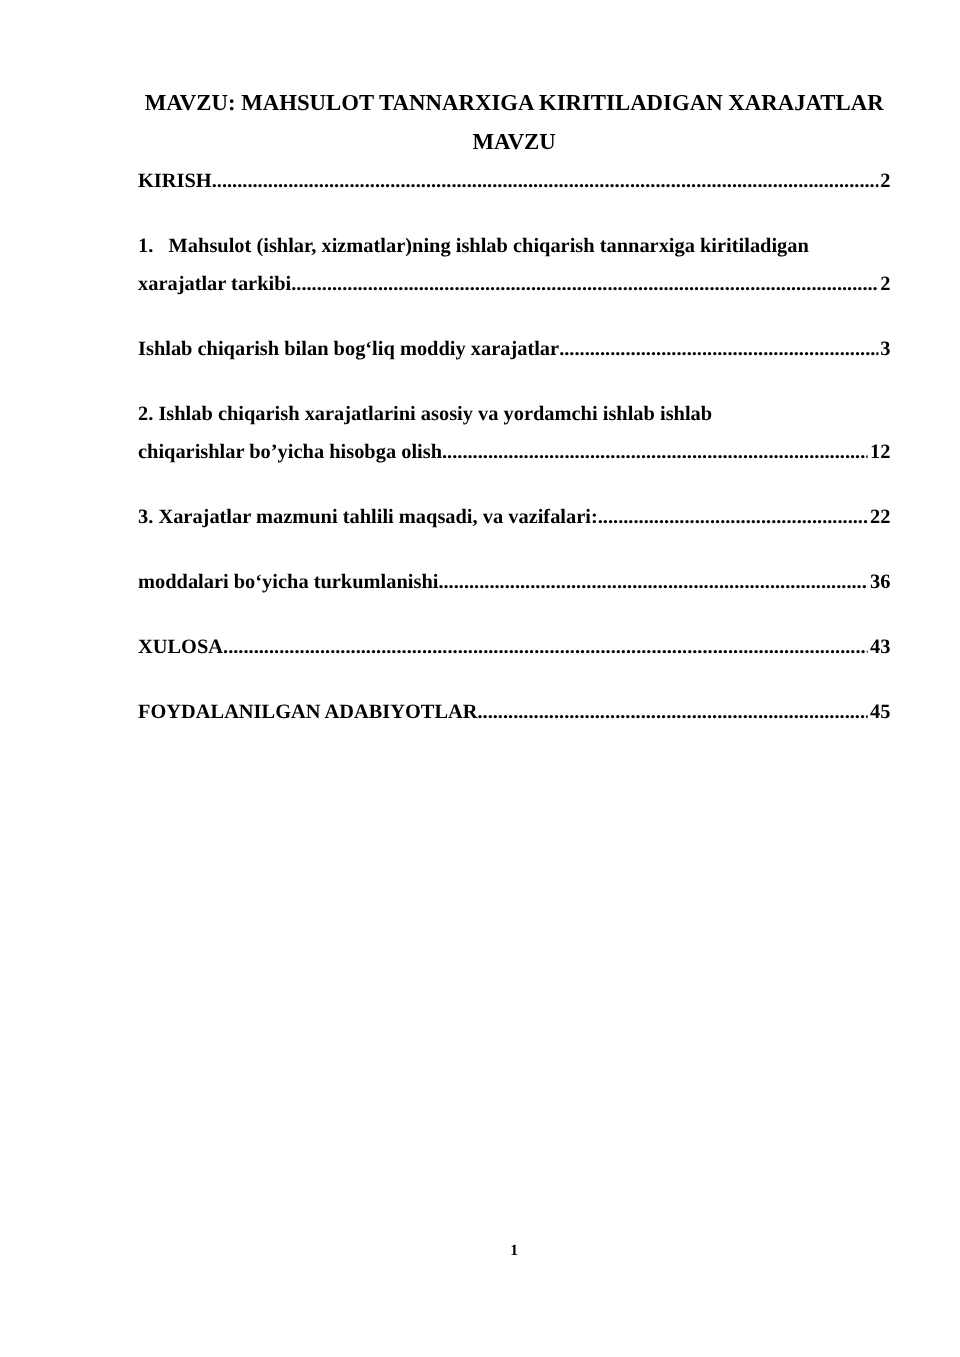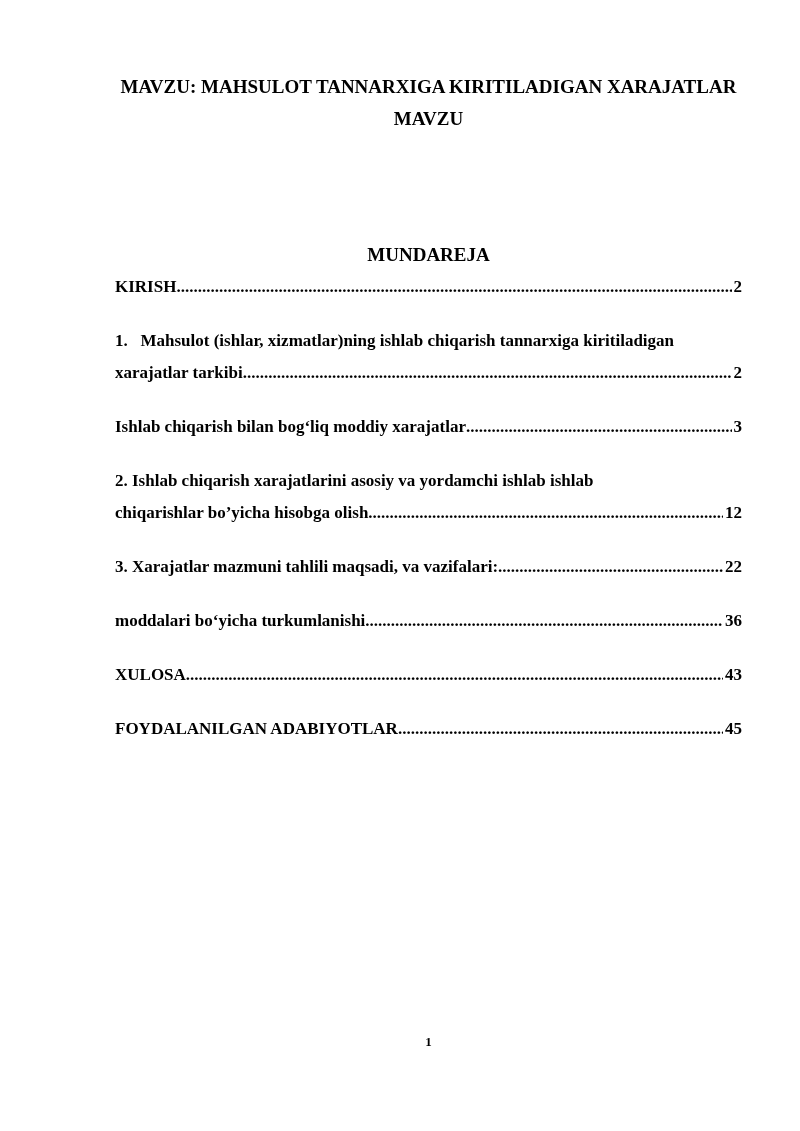--- a/index.html
+++ b/index.html
@@ -83,21 +83,20 @@
 <body>
 
 <div class="page">
   <div class="content">
 
     <div class="title-block">
       <div class="title-line">MAVZU: MAHSULOT TANNARXIGA KIRITILADIGAN XARAJATLAR</div>
       <div class="title-line">MAVZU</div>
     </div>
 
-    <div class="toc-heading">MUNDAREJA</div>
 
     <div class="toc" id="toc">
         <div class="toc-entry">
           <div class="toc-line row"><span class="entry-text">KIRISH</span><span class="dot-leader">............................................................................................................................................................................................................................................................................................................</span><span class="page-num">2</span></div>
         </div>
         <div class="toc-entry">
           <div class="toc-line">1.   Mahsulot (ishlar, xizmatlar)ning ishlab chiqarish tannarxiga kiritiladigan</div>
           <div class="toc-line row"><span class="entry-text">xarajatlar tarkibi</span><span class="dot-leader">............................................................................................................................................................................................................................................................................................................</span><span class="page-num">2</span></div>
         </div>
         <div class="toc-entry">

